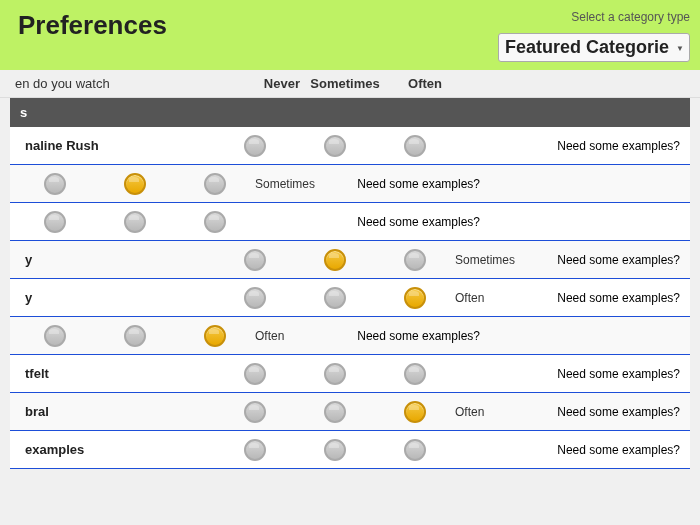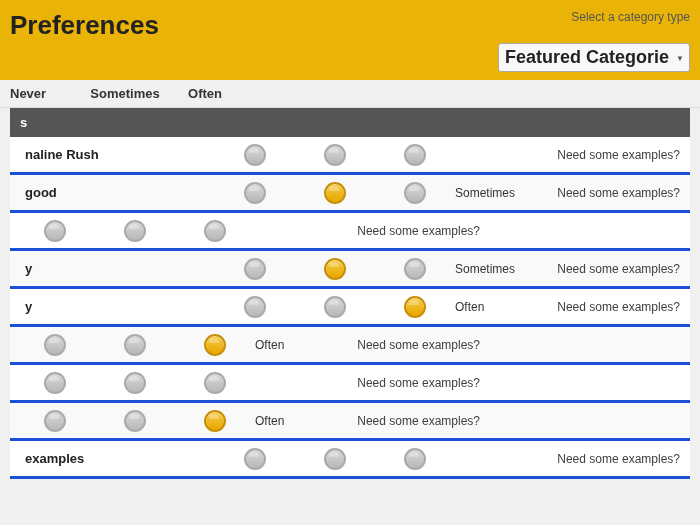--- a/index.html
+++ b/index.html
@@ -10,22 +10,22 @@
       color: #333;
       width: 700px;
       height: 525px;
       overflow: hidden;
     }
 
     .header {
       display: flex;
       justify-content: space-between;
       align-items: flex-start;
-      padding: 10px 10px 8px 10px;
-      background: #eab308;
+      padding: 10px 10px 8px 18px;
+      background: #bef264;
     }
 
     .page-title {
       font-size: 26px;
       font-weight: bold;
       color: #222;
     }
 
     .category-selector {
       text-align: right;
@@ -76,21 +76,21 @@
       color: #333;
     }
 
     .col-label.category-col {
       flex: 1;
       padding-left: 5px;
     }
 
     .col-label.never-col {
       width: 70px;
-      text-align: left;
+      text-align: right;
       font-weight: bold;
     }
 
     .col-label.sometimes-col {
       width: 90px;
       text-align: center;
       font-weight: bold;
     }
 
     .col-label.often-col {
@@ -114,21 +114,21 @@
       color: #fff;
       padding: 7px 10px;
       font-size: 13px;
       font-weight: bold;
     }
 
     .table-row {
       display: flex;
       align-items: center;
       padding: 6px 10px;
-      border-bottom: 3px solid #1d4ed8;
+      border-bottom: 1px solid #1d4ed8;
       min-height: 38px;
     }
 
     .table-row:nth-child(even) {
       background: #f9f9f9;
     }
 
     .table-row:nth-child(odd) {
       background: #fff;
     }
@@ -193,37 +193,38 @@
       width: 100px;
       font-size: 12px;
       color: #333;
       padding-left: 5px;
     }
 
     .examples-link {
       width: 130px;
       text-align: right;
       font-size: 12px;
-      color: #404040;
+      color: #000000;
       text-decoration: none;
       cursor: pointer;
     }
   </style>
 </head>
 <body>
 
 <div class="header">
   <h1 class="page-title">Preferences</h1>
   <div class="category-selector">
-    <div style="margin-bottom:19px;">Select a category type</div>
+    <div style="margin-bottom:9px;">Select a category type</div>
     <div class="category-dropdown">Featured Categorie</div>
   </div>
 </div>
 
 <div class="col-header-row">
+  <div class="col-label category-col">en do you watch</div>
   <div class="col-label never-col">Never</div>
   <div class="col-label sometimes-col">Sometimes</div>
   <div class="col-label often-col">Often</div>
   <div class="col-label selected-col"></div>
   <div class="col-label examples-col"></div>
 </div>
 
 <div class="table-container">
   <div class="section-header">s</div>
 
@@ -236,21 +237,20 @@
     <div class="radio-cell sometimes-cell">
       <div class="radio-btn"></div>
     </div>
     <div class="radio-cell often-cell">
       <div class="radio-btn"></div>
     </div>
     <div class="selected-label"></div>
     <a class="examples-link">Need some examples?</a>
   </div>
       <div class="table-row">
-    <div class="row-name">good</div>
     <div class="radio-cell never-cell">
       <div class="radio-btn"></div>
     </div>
     <div class="radio-cell sometimes-cell">
       <div class="radio-btn selected"></div>
     </div>
     <div class="radio-cell often-cell">
       <div class="radio-btn"></div>
     </div>
     <div class="selected-label">Sometimes</div>
@@ -304,33 +304,35 @@
     <div class="radio-cell sometimes-cell">
       <div class="radio-btn"></div>
     </div>
     <div class="radio-cell often-cell">
       <div class="radio-btn selected"></div>
     </div>
     <div class="selected-label">Often</div>
     <a class="examples-link">Need some examples?</a>
   </div>
       <div class="table-row">
+    <div class="row-name">tfelt</div>
     <div class="radio-cell never-cell">
       <div class="radio-btn"></div>
     </div>
     <div class="radio-cell sometimes-cell">
       <div class="radio-btn"></div>
     </div>
     <div class="radio-cell often-cell">
       <div class="radio-btn"></div>
     </div>
     <div class="selected-label"></div>
     <a class="examples-link">Need some examples?</a>
   </div>
       <div class="table-row">
+    <div class="row-name">bral</div>
     <div class="radio-cell never-cell">
       <div class="radio-btn"></div>
     </div>
     <div class="radio-cell sometimes-cell">
       <div class="radio-btn"></div>
     </div>
     <div class="radio-cell often-cell">
       <div class="radio-btn selected"></div>
     </div>
     <div class="selected-label">Often</div>

